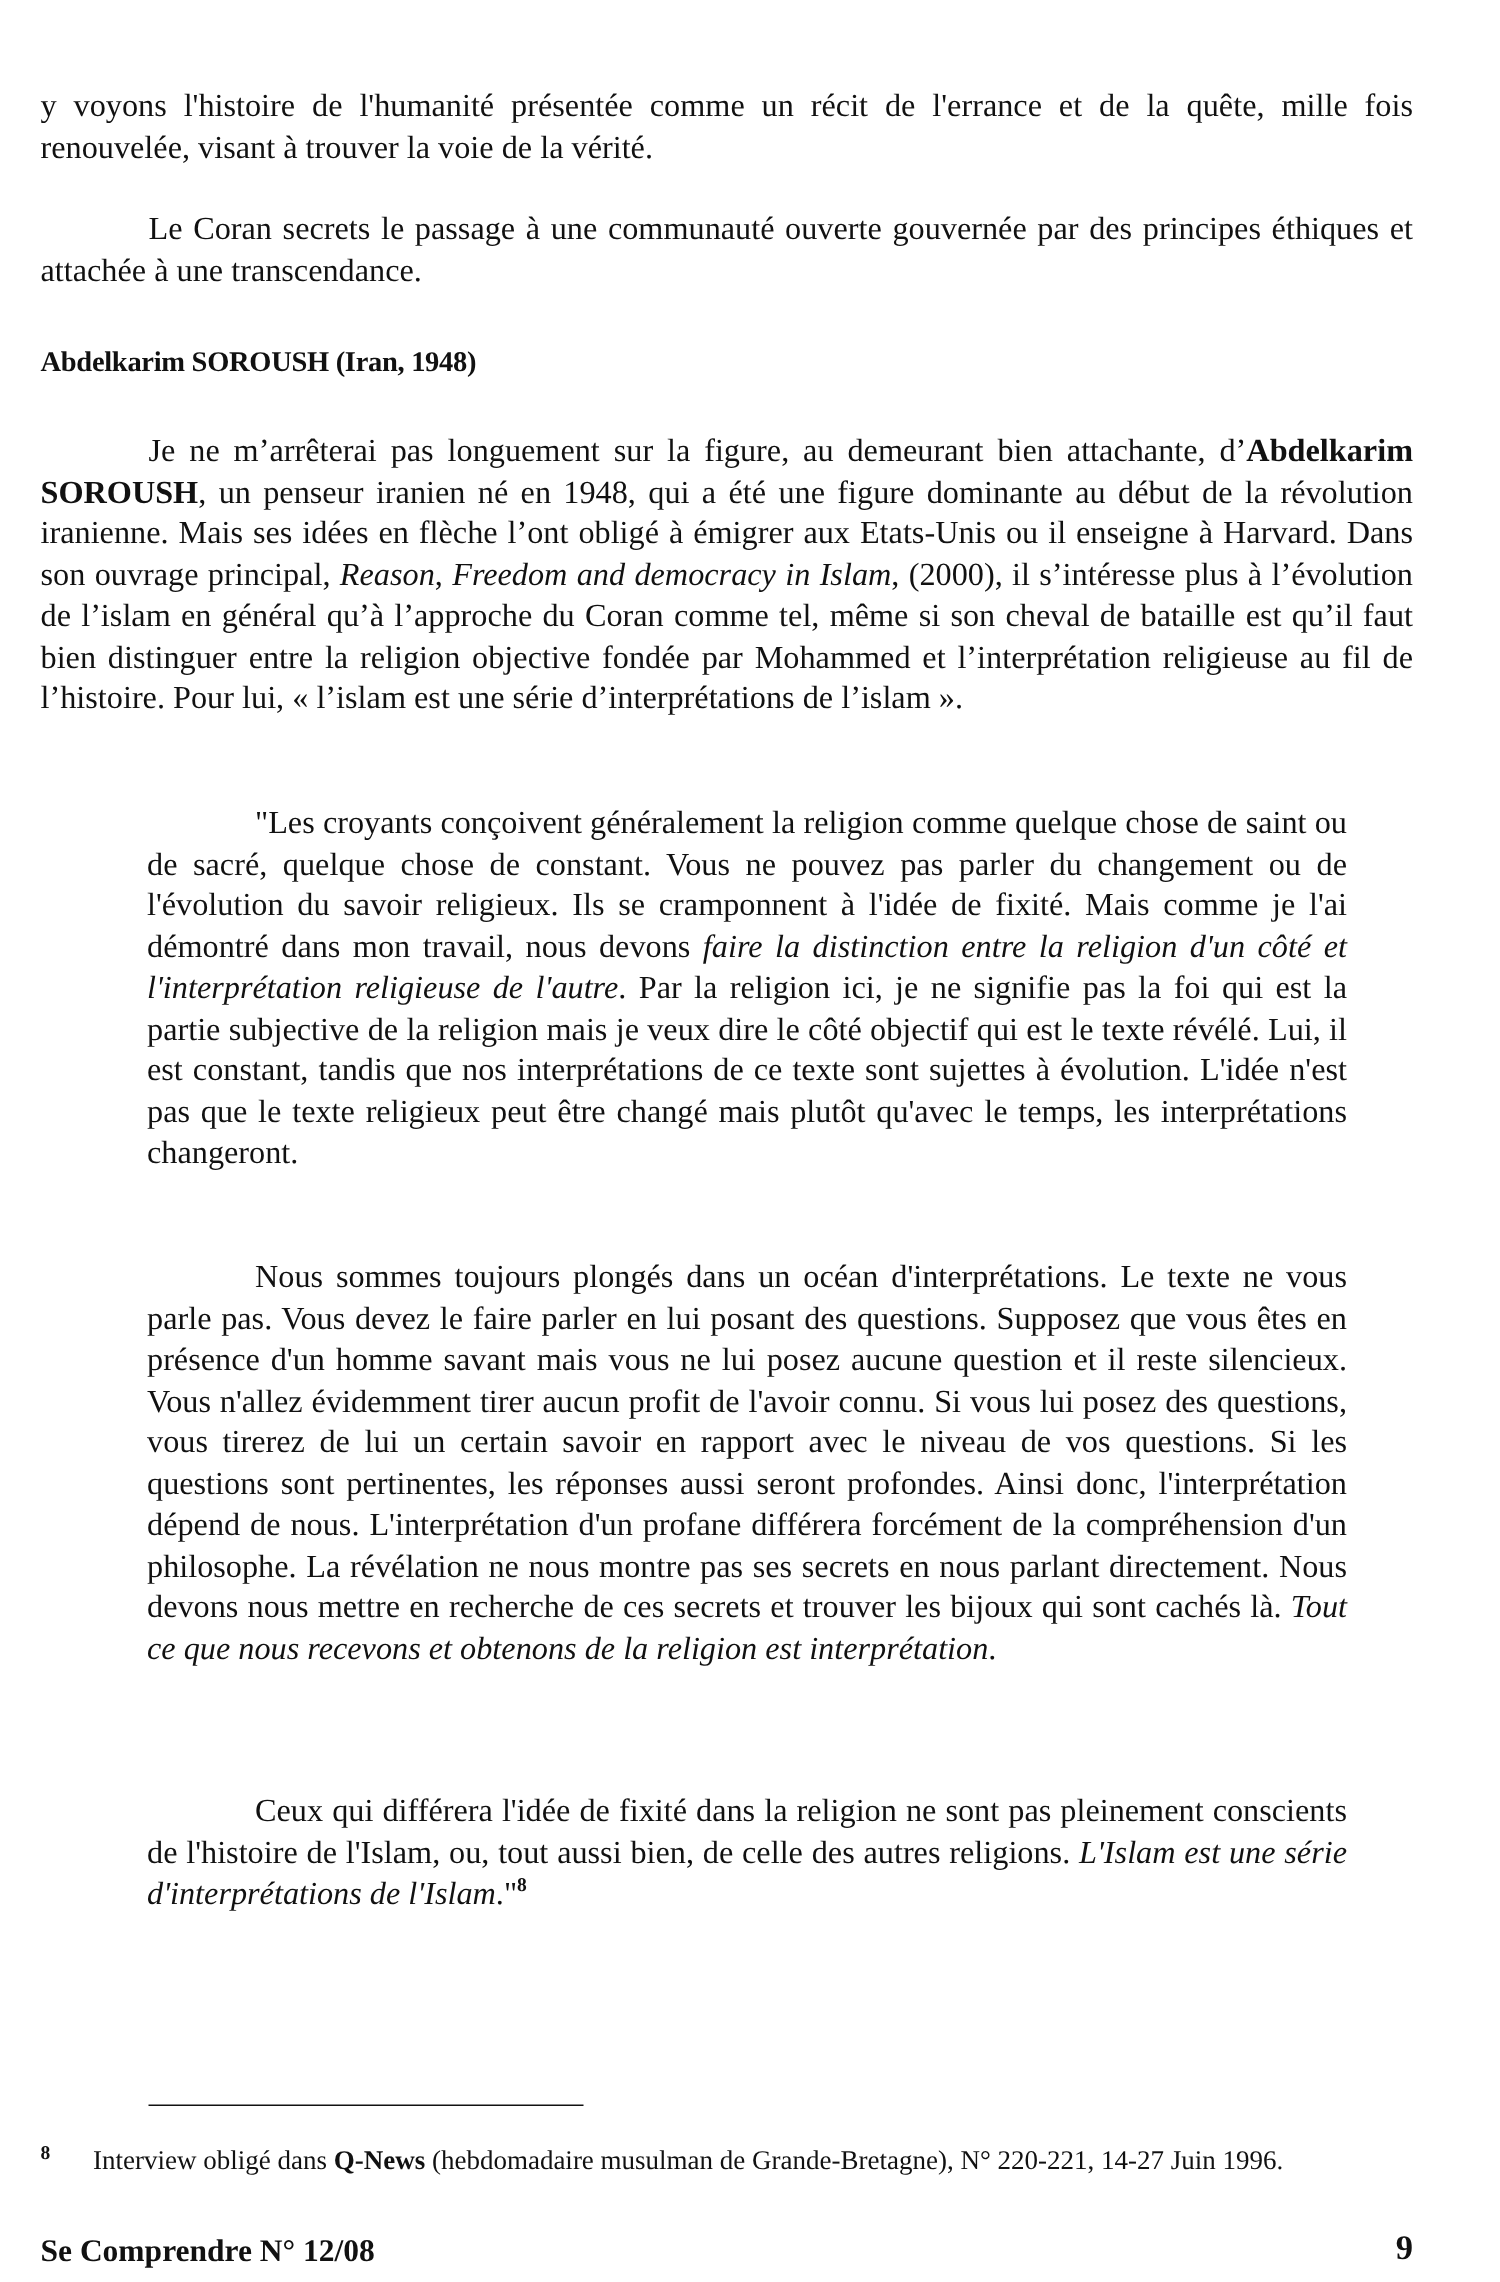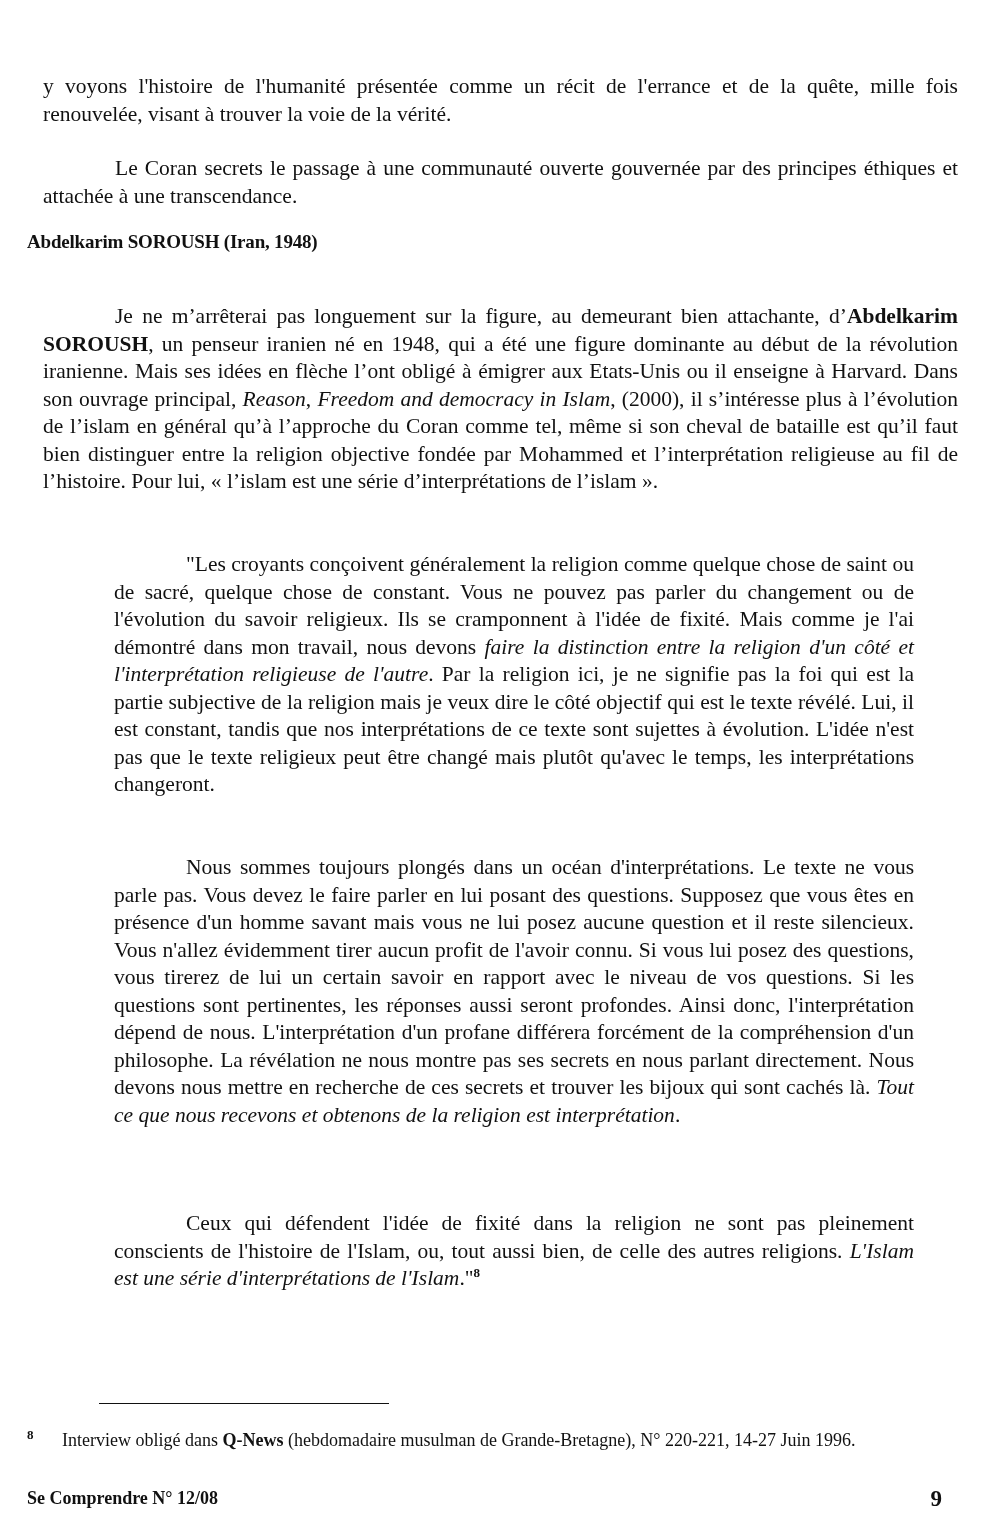--- a/index.html
+++ b/index.html
@@ -2,55 +2,55 @@
 <html><head>
 <meta charset="utf-8">
 <style>
   html, body { margin: 0; padding: 0; background: #ffffff; }
   body {
     width: 1000px; height: 1521px; position: relative; overflow: hidden;
     font-family: "Liberation Serif", "DejaVu Serif", serif;
     color: #111111;
   }
   .page { position: absolute; left: 27px; top: 0; width: 915px; }
-  p { margin: 16px; font-size: 21.5px; line-height: 27.5px; text-align: justify; }
+  p { margin: 0; font-size: 21.5px; line-height: 27.5px; text-align: justify; }
   .indent { text-indent: 72px; }
   .abs { position: absolute; }
   h2 {
     margin: 0; font-size: 19px; font-weight: bold; line-height: 32px;
     letter-spacing: -0.2px;
   }
   .quote { left: 71px; width: 800px; }
   i { font-style: italic; }
   b { font-weight: bold; }
   sup { font-size: 13px; vertical-align: super; line-height: 0; font-weight: bold; }
   .fn-rule { position: absolute; left: 99px; top: 1403px; width: 290px; height: 0; border-top: 1.5px solid #111; }
   .fn-num { position: absolute; left: 27px; top: 1427px; font-size: 13px; font-weight: bold; }
   .fn-text { position: absolute; left: 62px; top: 1430px; width: 880px; font-size: 18px; line-height: 20px; text-align: justify; }
-  .footer-left { position: absolute; left: 27px; top: 1488px; font-size: 18px; font-weight: bold; text-align: center; }
+  .footer-left { position: absolute; left: 27px; top: 1488px; font-size: 21px; font-weight: bold; text-align: center; }
   .footer-right { position: absolute; right: 58px; top: 1486px; font-size: 23px; font-weight: bold; }
 </style>
 </head>
 <body>
 
 <div class="page">
 
   <p class="abs" style="top:57px; width:915px;">y voyons l'histoire de l'humanité présentée comme un récit de l'errance et de la quête, mille fois renouvelée, visant à trouver la voie de la vérité.</p>
 
   <p class="abs indent" style="top:139px; width:915px;">Le Coran secrets le passage à une communauté ouverte gouvernée par des principes éthiques et attachée à une transcendance.</p>
 
   <h2 class="abs" style="top:226px;">Abdelkarim SOROUSH (Iran, 1948)</h2>
 
   <p class="abs indent" style="top:287px; width:915px;"><span>Je ne m’arrêterai pas longuement sur la figure, au demeurant bien attachante, d’</span><b>Abdelkarim SOROUSH</b><span>, un penseur iranien né en 1948, qui a été une figure dominante au début de la révolution iranienne. Mais ses idées en flèche l’ont obligé à émigrer aux Etats-Unis ou il enseigne à Harvard. Dans son ouvrage principal, </span><i>Reason</i><span>, </span><i>Freedom and democracy in Islam</i><span>, (2000), il s’intéresse plus à l’évolution de l’islam en général qu’à l’approche du Coran comme tel, même si son cheval de bataille est qu’il faut bien distinguer entre la religion objective fondée par Mohammed et l’interprétation religieuse au fil de l’histoire. Pour lui, « l’islam est une série d’interprétations de l’islam ».</span></p>
 
   <p class="abs quote indent" style="top:535px;"><span>"Les croyants conçoivent généralement la religion comme quelque chose de saint ou de sacré, quelque chose de constant.  Vous ne pouvez pas parler du changement ou de l'évolution du savoir religieux.  Ils se cramponnent à l'idée de fixité.  Mais comme je l'ai démontré dans mon travail, nous devons </span><i>faire la distinction entre la religion d'un côté et l'interprétation religieuse de l'autre</i><span>.  Par la religion ici, je ne signifie pas la foi qui est la partie subjective de la religion mais je veux dire le côté objectif qui est le texte révélé. Lui, il est constant, tandis que nos interprétations de ce texte sont sujettes à évolution. L'idée n'est pas que le texte religieux peut être changé mais plutôt qu'avec le temps, les interprétations changeront.</span></p>
 
   <p class="abs quote indent" style="top:838px;"><span>Nous sommes toujours plongés dans un océan d'interprétations.  Le texte ne vous parle pas.   Vous devez le faire parler en lui posant des questions. Supposez que vous êtes en présence d'un homme savant mais vous ne lui posez aucune question et il reste silencieux.  Vous n'allez évidemment tirer aucun profit de l'avoir connu.  Si vous lui posez des questions, vous tirerez de lui un certain savoir en rapport avec le niveau de vos questions.  Si les questions sont pertinentes, les réponses aussi seront profondes.  Ainsi donc, l'interprétation dépend de nous. L'interprétation d'un profane différera forcément de la compréhension d'un philosophe. La révélation ne nous montre pas ses secrets en nous parlant directement.  Nous devons nous mettre en recherche de ces secrets et trouver les bijoux qui sont cachés là.  </span><i>Tout ce que nous recevons et obtenons de la religion est interprétation</i><span>.</span></p>
 
-  <p class="abs quote indent" style="top:1194px;"><span>Ceux qui défendent l'idée de fixité dans la religion ne sont pas pleinement conscients de l'histoire de l'Islam, ou, tout aussi bien, de celle des autres religions. </span><i>L'Islam est une série d'interprétations de l'Islam</i><span>."</span><sup>8</sup></p>
+  <p class="abs quote indent" style="top:1194px;"><span>Ceux qui différera l'idée de fixité dans la religion ne sont pas pleinement conscients de l'histoire de l'Islam, ou, tout aussi bien, de celle des autres religions. </span><i>L'Islam est une série d'interprétations de l'Islam</i><span>."</span><sup>8</sup></p>
 
 </div>
 
 <div class="fn-rule"></div>
 <div class="fn-num">8</div>
 <div class="fn-text"><span>Interview obligé dans </span><b>Q-News</b><span> (hebdomadaire musulman de Grande-Bretagne), N° 220-221, 14-27 Juin 1996.</span></div>
 
 <div class="footer-left">Se Comprendre N° 12/08</div>
 <div class="footer-right">9</div>
 

